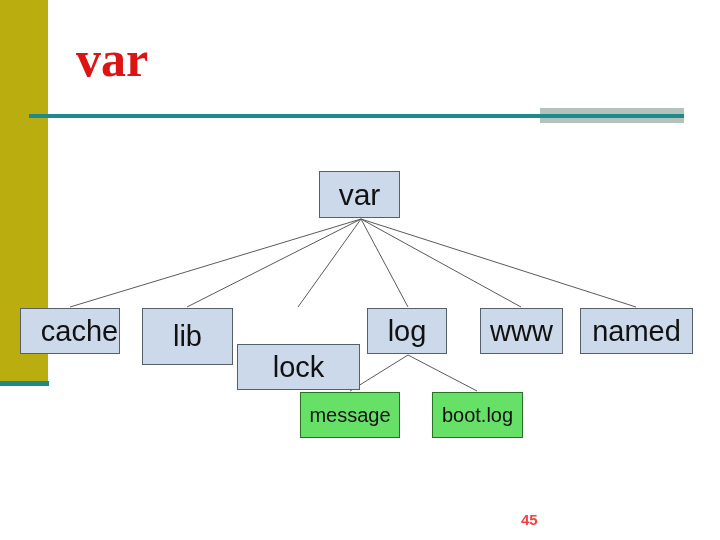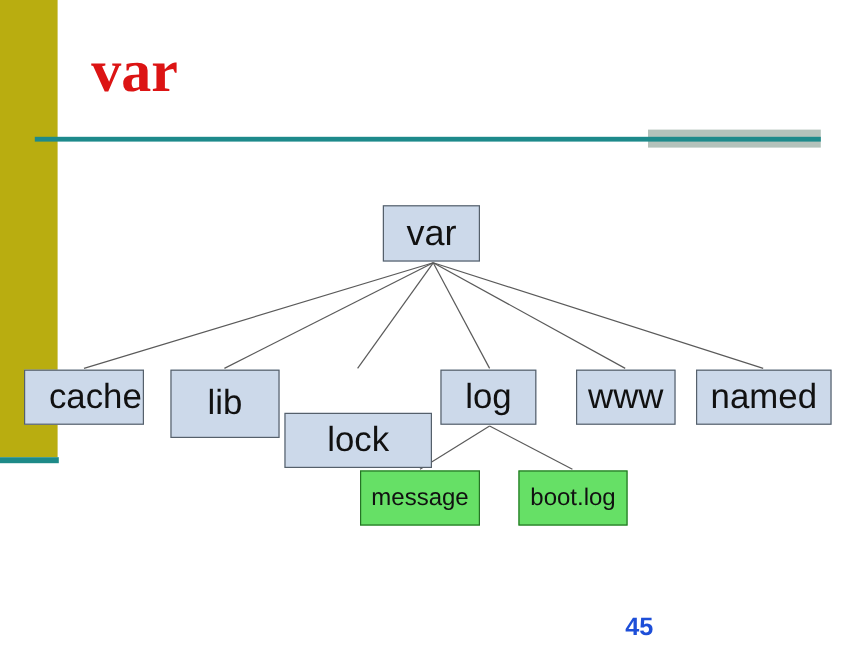--- a/index.html
+++ b/index.html
@@ -73,23 +73,23 @@
   }
   .node.file {
     background: #66e066;
     border: 1px solid #267326;
     font-size: 20px;
   }
   .node.root { font-size: 30px; }
   .page-num {
     position: absolute;
     left: 521px; top: 511px;
-    font-size: 21px;
+    font-size: 15px;
     font-weight: bold;
-    color: #1d4ed8;
+    color: #ef4444;
     z-index: 4;
   }
 </style>
 </head>
 <body>
 
 <div class="slide">
 
   <div class="left-bar"></div>
   <div class="left-bar-rule"></div>

